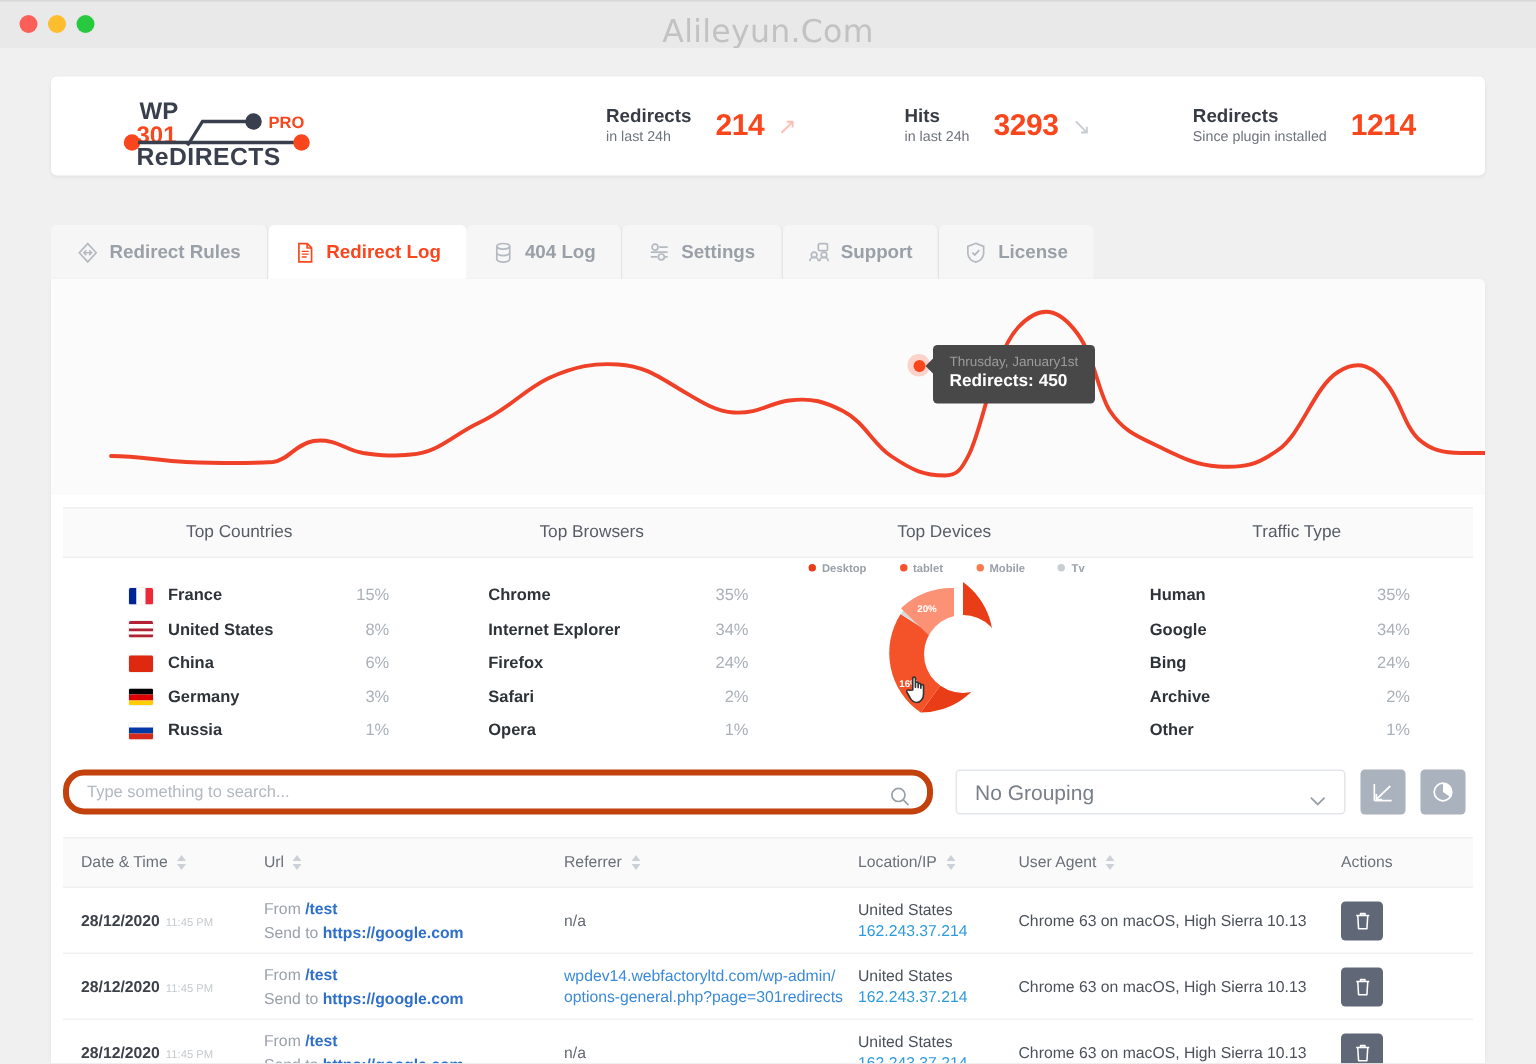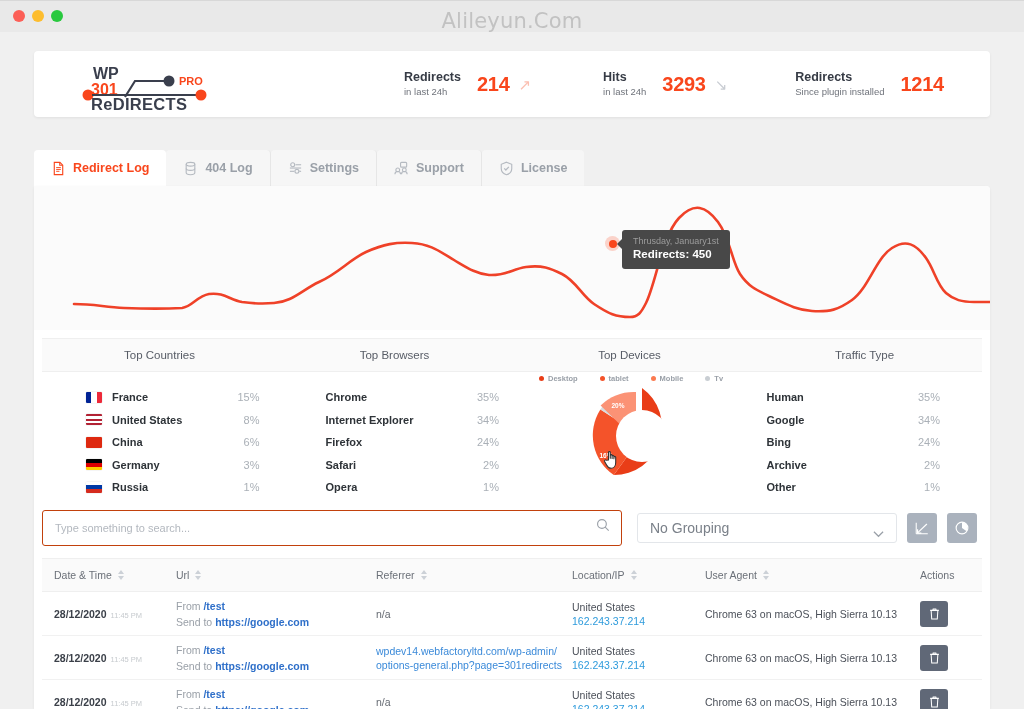--- a/index.html
+++ b/index.html
@@ -137,22 +137,22 @@
   .col.c3 { position: relative; }
   #donut-legend { position: absolute; left: 8px; top: 2px; width: 235px; display: flex; }
   .lg { display: flex; align-items: center; font-size: 7.5px; color: #9aa0a8; margin-right: 22px; font-weight: bold; }
   .lgdot { width: 5px; height: 5px; border-radius: 50%; margin-right: 4px; }
   #donut { position: absolute; left: 51px; top: 12px; }
   #cursor { position: absolute; left: 72px; top: 76px; }
 
   
   #searchbar { position: absolute; left: 8px; top: 326px; width: 940px; height: 32px; display: flex; align-items: center; }
   #search-input-wrap {
-    position: relative; width: 580px; height: 36px;
-    border: 1px solid #c2410c; border-radius: 3px; background: #fff;
+    position: relative; width: 580px; height: 30px;
+    border: 4px solid #c2410c; border-radius: 14px; background: #fff;
     display: flex; align-items: center;
   }
   #search-input {
     border: none; outline: none; width: 100%; height: 100%;
     padding: 0 34px 0 12px; font-size: 11px; color: #5d626b;
     font-family: "Liberation Sans", sans-serif; background: transparent;
   }
   #search-input::placeholder { color: #b3b8bf; }
   #search-icon { position: absolute; right: 11px; top: 7px; }
 
@@ -178,21 +178,21 @@
   .sorter i { display: block; width: 0; height: 0; border-left: 3px solid transparent; border-right: 3px solid transparent; }
   .sorter i.up { border-bottom: 4px solid #ccd1d7; }
   .sorter i.dn { border-top: 4px solid #ccd1d7; }
 
   .trow { height: 44px; display: flex; align-items: center; border-bottom: 1px solid #f1f1f1; }
   .cell { font-size: 10.5px; color: #4b5059; }
 
   .c-date   { width: 134px; padding-left: 12px; }
   .c-url    { width: 200px; }
   .c-ref    { width: 196px; }
-  .c-loc    { width: 133px; }
+  .c-loc    { width: 107px; }
   .c-ua     { width: 215px; }
   .c-act    { width: 62px; display: flex; justify-content: flex-start; padding-right: 8px; }
 
   .date-main { font-weight: bold; color: #3b4049; font-size: 10.5px; }
   .date-time { color: #c6cace; font-size: 7.5px; margin-left: 4px; }
   .url-line { line-height: 16px; font-size: 10.5px; }
   .url-lbl { color: #9aa0a8; }
   .url-val { color: #2e6fc9; font-weight: bold; }
   .ref-na { color: #656a72; }
   .ref-link { color: #3b8ad9; line-height: 14px; font-size: 10.5px; }
@@ -257,20 +257,29 @@
             <span class="stat-title">Redirects</span>
             <span class="stat-sub">Since plugin installed</span>
           </div>
           <span class="stat-val">1214</span>
         </div>
       </div>
     </div>
 
     <div id="tabs">
 
+      <div class="tab">
+        <span>
+          <svg width="15" height="15" viewBox="0 0 16 16">
+              <path d="M8 1.5 L14 8 L8 14.5 L2 8 Z" fill="none" stroke="#b5bac1" stroke-width="1.2"></path>
+              <path d="M5.5 8 H10.5 M7 6.2 L5.2 8 L7 9.8 M9 6.2 L10.8 8 L9 9.8" fill="none" stroke="#b5bac1" stroke-width="1.1"></path>
+            </svg>
+        </span>
+        <span>Redirect Rules</span>
+      </div>
 
       <div class="tab active">
         <span>
           <svg width="15" height="15" viewBox="0 0 16 16">
               <path d="M3.5 1.5 H9.5 L12.5 4.5 V14.5 H3.5 Z" fill="none" stroke="#f9461c" stroke-width="1.2"></path>
               <path d="M9.3 1.7 V4.6 H12.3" fill="none" stroke="#f9461c" stroke-width="1.1"></path>
               <path d="M5.5 7 H10.5 M5.5 9 H10.5 M5.5 11 H9" stroke="#f9461c" stroke-width="1"></path>
             </svg>
         </span>
         <span>Redirect Log</span>

